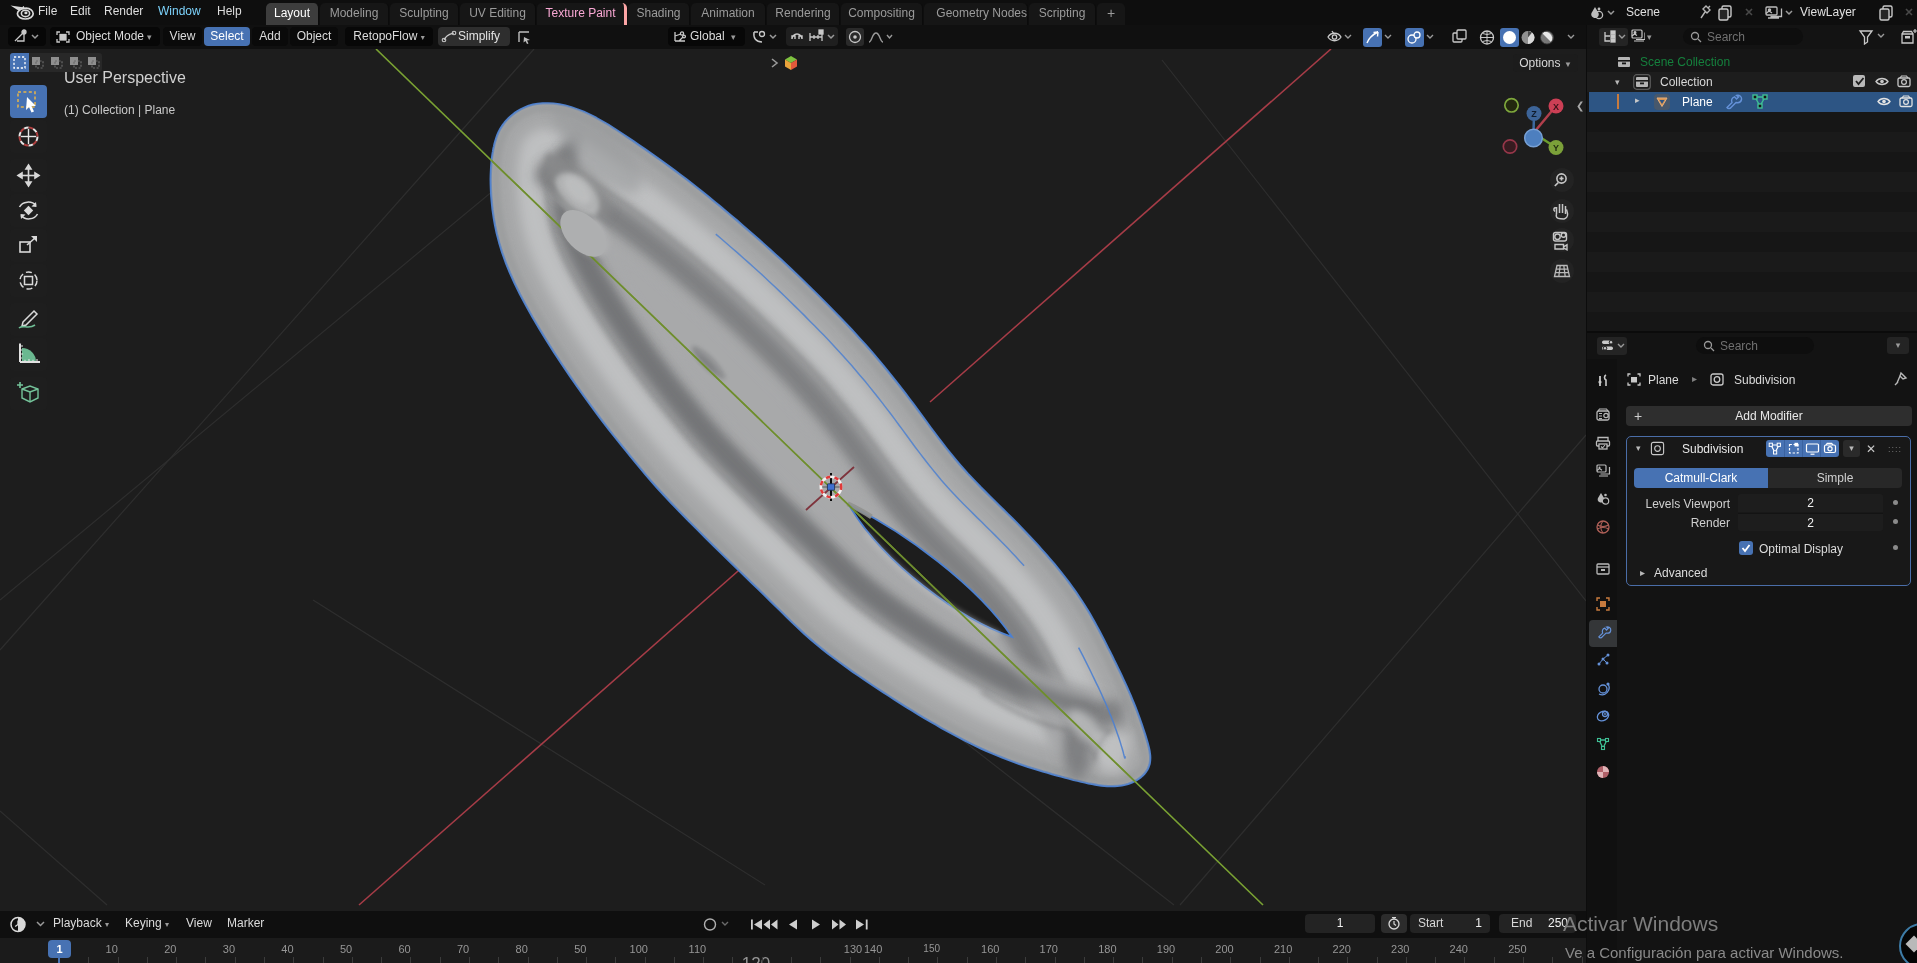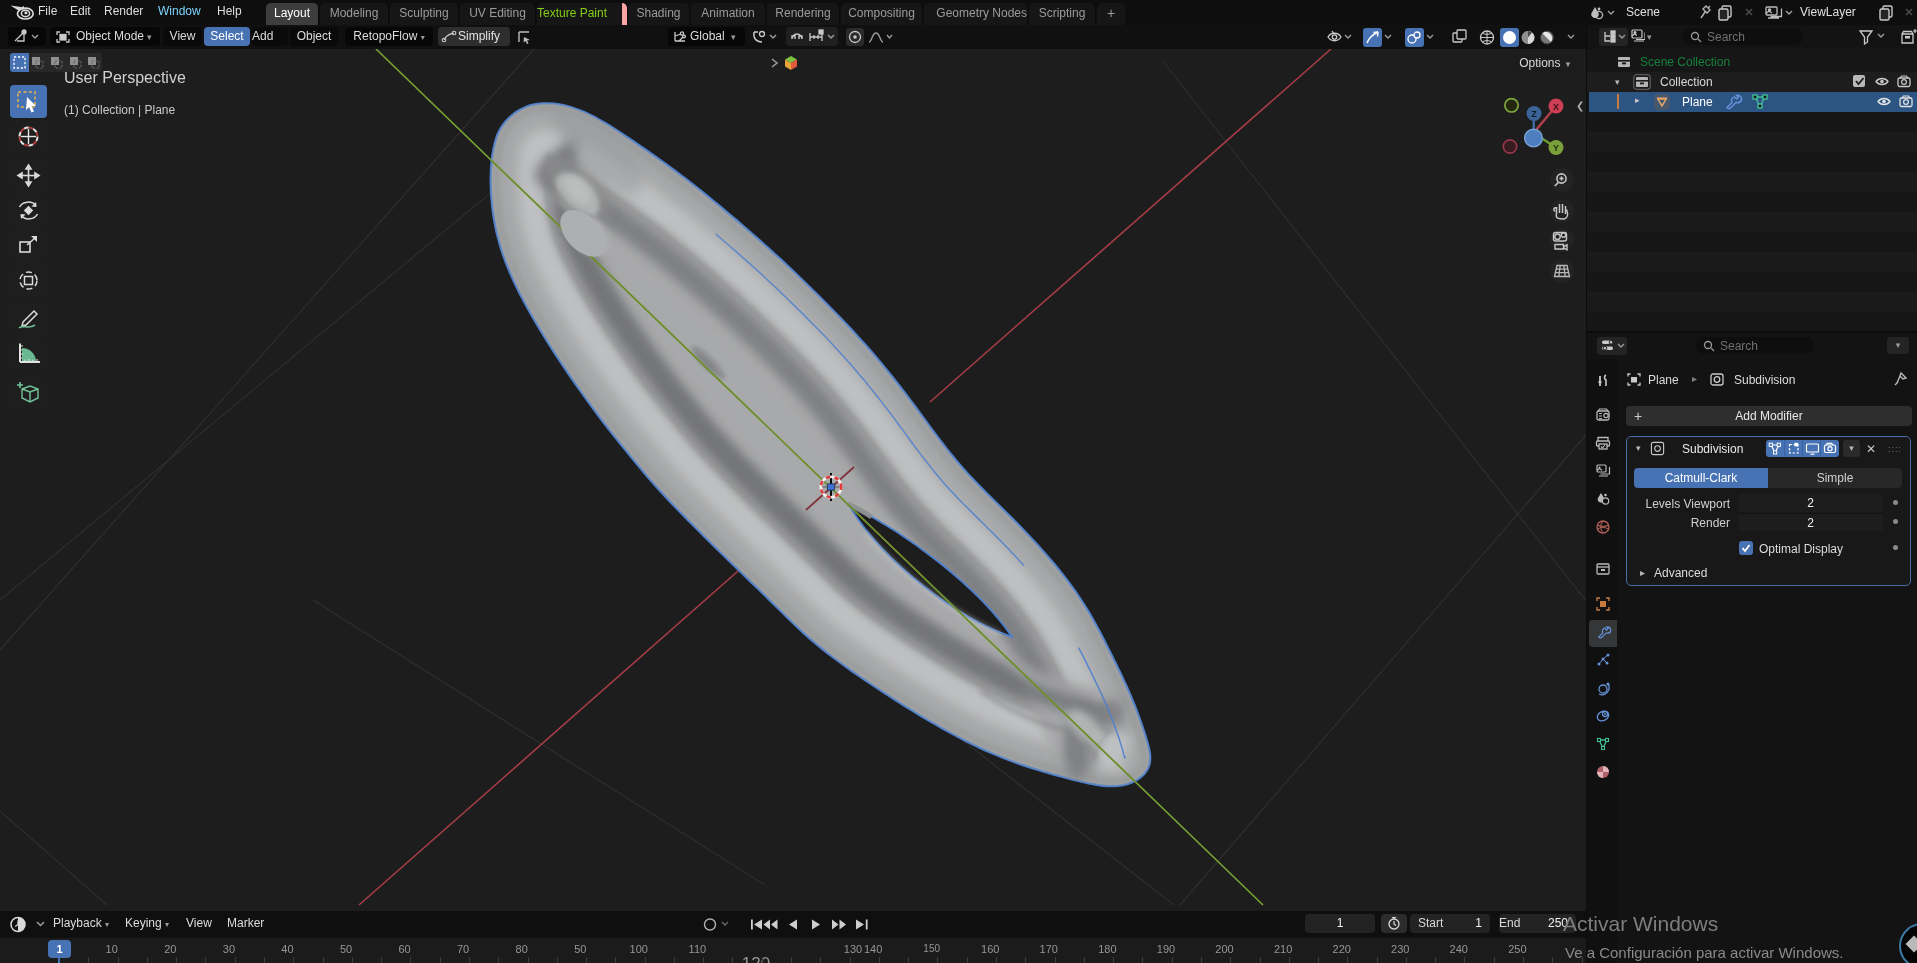--- a/index.html
+++ b/index.html
@@ -246,21 +246,21 @@
 </svg>
 <div class="abs" style="left:38px;top:4px;font-size:12px;color:#dedede">File</div>
 <div class="abs" style="left:70px;top:4px;font-size:12px;color:#dedede">Edit</div>
 <div class="abs" style="left:104px;top:4px;font-size:12px;color:#dedede">Render</div>
 <div class="abs" style="left:158px;top:4px;font-size:12px;color:#7dd3fc">Window</div>
 <div class="abs" style="left:217px;top:4px;font-size:12px;color:#dedede">Help</div>
 <div class="abs" style="left:266px;top:3px;width:53px;height:22px;background:#3d3d3d;border-radius:5px 5px 0 0;border-right:1px solid #0b0b0b;color:#ffffff;font-size:12px;line-height:21px;text-align:center">Layout</div>
 <div class="abs" style="left:320px;top:3px;width:69px;height:22px;background:#161616;border-radius:5px 5px 0 0;border-right:1px solid #0b0b0b;color:#9b9b9b;font-size:12px;line-height:21px;text-align:center">Modeling</div>
 <div class="abs" style="left:390px;top:3px;width:69px;height:22px;background:#161616;border-radius:5px 5px 0 0;border-right:1px solid #0b0b0b;color:#9b9b9b;font-size:12px;line-height:21px;text-align:center">Sculpting</div>
 <div class="abs" style="left:460px;top:3px;width:76px;height:22px;background:#161616;border-radius:5px 5px 0 0;border-right:1px solid #0b0b0b;color:#9b9b9b;font-size:12px;line-height:21px;text-align:center">UV Editing</div>
-<div class="abs" style="left:537px;top:3px;width:90px;height:22px;background:#161616;border-radius:5px 5px 0 0;border-right:5px solid #fca5a5;color:#84cc16;font-size:12px;line-height:21px;">Texture Paint</div>
+<div class="abs" style="left:537px;top:3px;width:90px;height:22px;background:#161616;border-radius:5px 5px 0 0;border-right:3px solid #fca5a5;color:#f9a8d4;font-size:12px;line-height:21px;text-align:center">Texture Paint</div>
 <div class="abs" style="left:628px;top:3px;width:62px;height:22px;background:#161616;border-radius:5px 5px 0 0;border-right:1px solid #0b0b0b;color:#9b9b9b;font-size:12px;line-height:21px;text-align:center">Shading</div>
 <div class="abs" style="left:691px;top:3px;width:75px;height:22px;background:#161616;border-radius:5px 5px 0 0;border-right:1px solid #0b0b0b;color:#9b9b9b;font-size:12px;line-height:21px;text-align:center">Animation</div>
 <div class="abs" style="left:767px;top:3px;width:73px;height:22px;background:#161616;border-radius:5px 5px 0 0;border-right:1px solid #0b0b0b;color:#9b9b9b;font-size:12px;line-height:21px;text-align:center">Rendering</div>
 <div class="abs" style="left:841px;top:3px;width:82px;height:22px;background:#161616;border-radius:5px 5px 0 0;border-right:1px solid #0b0b0b;color:#9b9b9b;font-size:12px;line-height:21px;text-align:center">Compositing</div>
 <div class="abs" style="left:924px;top:3px;width:104px;height:22px;background:#161616;border-radius:5px 5px 0 0;border-right:1px solid #0b0b0b;color:#9b9b9b;font-size:12px;line-height:21px;text-align:right">Geometry Nodes</div>
 <div class="abs" style="left:1029px;top:3px;width:67px;height:22px;background:#161616;border-radius:5px 5px 0 0;border-right:1px solid #0b0b0b;color:#9b9b9b;font-size:12px;line-height:21px;text-align:center">Scripting</div>
 <div class="abs" style="left:1097px;top:3px;width:28px;height:22px;background:#161616;border-radius:5px 5px 0 0;color:#9b9b9b;font-size:14px;line-height:21px;text-align:center">+</div>
 <svg class="abs" style="left:1588px;top:5px" width="28" height="15" viewBox="0 0 28 15">
 <path d="M7,2 L10.5,8 C11.5,10.5 9.5,13 7,13 C4.5,13 2.5,10.5 3.5,8 Z" fill="#bdbdbd"></path>
 <circle cx="11" cy="10" r="3.6" fill="none" stroke="#bdbdbd" stroke-width="1.3"></circle>
@@ -302,21 +302,21 @@
 <div class="abs" style="left:50px;top:2px;width:110px;height:19px;background:#070707;border-radius:4px;color:#dcdcdc;font-size:12px;line-height:19px"><span style="margin-left:26px">Object Mode</span></div>
 <svg class="abs" style="left:55px;top:5px" width="16" height="14" viewBox="0 0 16 14">
 <g stroke="#c9c9c9" stroke-width="1.3" fill="none">
 <path d="M2,5 v-3 h3 M11,2 h3 v3 M14,9 v3 h-3 M5,12 H2 V9"></path>
 <rect x="5" y="4.5" width="6" height="5.5" fill="#c9c9c9"></rect>
 </g>
       </svg>
 <div class="abs" style="left:147px;top:7px;color:#9a9a9a;font-size:9px">▾</div>
 <div class="abs" style="left:163px;top:2px;width:39px;height:19px;background:#0a0a0a;border-radius:4px;color:#dcdcdc;font-size:12px;line-height:19px;text-align:center">View</div>
 <div class="abs" style="left:204px;top:2px;width:46px;height:19px;background:#4772b3;border-radius:4px;color:#fff;font-size:12px;line-height:19px;text-align:center">Select</div>
-<div class="abs" style="left:252px;top:2px;width:36px;height:19px;background:#0a0a0a;border-radius:4px;color:#dcdcdc;font-size:12px;line-height:19px;">Add</div>
+<div class="abs" style="left:252px;top:2px;width:36px;height:19px;background:#0a0a0a;border-radius:4px;color:#dcdcdc;font-size:12px;line-height:19px;text-align:center">Add</div>
 <div class="abs" style="left:290px;top:2px;width:48px;height:19px;background:#0a0a0a;border-radius:4px;color:#dcdcdc;font-size:12px;line-height:19px;text-align:center">Object</div>
 <div class="abs" style="left:345px;top:2px;width:88px;height:19px;background:#070707;border-radius:4px;color:#dcdcdc;font-size:12px;line-height:19px;text-align:center">RetopoFlow <span style="font-size:8px;color:#9a9a9a">▾</span></div>
 <div class="abs" style="left:438px;top:2px;width:72px;height:19px;background:#2e2e2e;border-radius:4px;color:#e2e2e2;font-size:12px;line-height:19px"><span style="margin-left:20px">Simplify</span></div>
 <svg class="abs" style="left:441px;top:5px" width="16" height="13" viewBox="0 0 16 13">
 <path d="M3,10 C6,4 10,4 13,3" stroke="#c9c9c9" stroke-width="1.2" fill="none"></path>
 <circle cx="3" cy="10" r="1.8" fill="none" stroke="#c9c9c9" stroke-width="1.1"></circle>
 <circle cx="13" cy="3" r="1.8" fill="none" stroke="#c9c9c9" stroke-width="1.1"></circle>
 </svg>
 <svg class="abs" style="left:516px;top:4px" width="18" height="16" viewBox="0 0 18 16">
 <path d="M3,3 L3,13 M3,3 L13,3" stroke="#bdbdbd" stroke-width="1.4" fill="none"></path>
@@ -406,21 +406,21 @@
 <path d="M156,4.5 l8,5 l-8,5 Z M165.8,4.5 v10 h1.8 v-10 Z"></path>
 </g>
 </svg>
 <div class="abs" style="left:1305px;top:3px;width:70px;height:19px;background:#232323;border-radius:4px;color:#f0f0f0;font-size:12px;line-height:19px;text-align:center">1</div>
 <svg class="abs" style="left:1381px;top:3px" width="26" height="19" viewBox="0 0 26 19">
 <rect x="0" y="0" width="26" height="19" rx="4" fill="#2c2c2c"></rect>
 <circle cx="13" cy="10" r="5" fill="none" stroke="#d9d9d9" stroke-width="1.3"></circle>
 <path d="M13,7 v3 l2,1.5 M11,3.5 h4 M13,3.5 v1.5" stroke="#d9d9d9" stroke-width="1.2" fill="none"></path>
 </svg>
 <div class="abs" style="left:1410px;top:3px;width:80px;height:19px;background:#232323;border-radius:4px;color:#d8d8d8;font-size:12px;line-height:19px"><span style="margin-left:8px">Start</span><span style="float:right;margin-right:8px;color:#f0f0f0">1</span></div>
-<div class="abs" style="left:1499px;top:3px;width:77px;height:19px;background:#232323;border-radius:4px;color:#d8d8d8;font-size:12px;line-height:19px"><span style="margin-left:0">End</span><span style="float:right;margin-right:8px;color:#f0f0f0">250</span></div>
+<div class="abs" style="left:1499px;top:3px;width:77px;height:19px;background:#232323;border-radius:4px;color:#d8d8d8;font-size:12px;line-height:19px"><span style="margin-left:12px">End</span><span style="float:right;margin-right:8px;color:#f0f0f0">250</span></div>
 <div class="abs" style="left:0;top:27px;width:1586px;height:25px;background:#1b1b1b">
 <div class="abs" style="left:111.7px;top:5px;font-size:11px;color:#969696;transform:translateX(-50%)">10</div>
 <div class="abs" style="left:170.3px;top:5px;font-size:11px;color:#969696;transform:translateX(-50%)">20</div>
 <div class="abs" style="left:228.9px;top:5px;font-size:11px;color:#969696;transform:translateX(-50%)">30</div>
 <div class="abs" style="left:287.4px;top:5px;font-size:11px;color:#969696;transform:translateX(-50%)">40</div>
 <div class="abs" style="left:346.0px;top:5px;font-size:11px;color:#969696;transform:translateX(-50%)">50</div>
 <div class="abs" style="left:404.6px;top:5px;font-size:11px;color:#969696;transform:translateX(-50%)">60</div>
 <div class="abs" style="left:463.1px;top:5px;font-size:11px;color:#969696;transform:translateX(-50%)">70</div>
 <div class="abs" style="left:521.7px;top:5px;font-size:11px;color:#969696;transform:translateX(-50%)">80</div>
 <div class="abs" style="left:580.3px;top:5px;font-size:11px;color:#969696;transform:translateX(-50%)">50</div>

